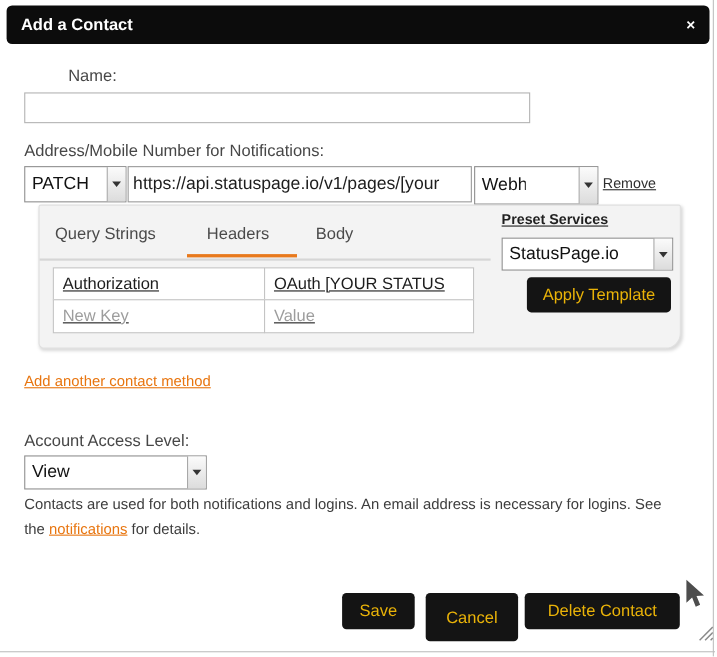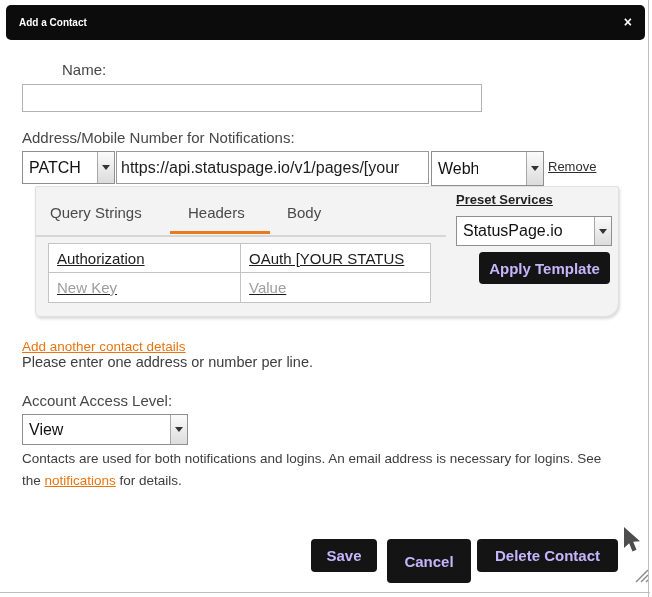--- a/index.html
+++ b/index.html
@@ -1,20 +1,20 @@
 <!DOCTYPE html>
 <html><head>
 <meta charset="utf-8">
 <style>
   html,body{margin:0;padding:0;background:#fff;}
   body{font-family:"Liberation Sans","DejaVu Sans",sans-serif;}
   #dialog{position:relative;width:652px;height:597px;background:#fff;overflow:hidden;}
 
   .titlebar{position:absolute;left:6px;top:5px;width:639px;height:35px;background:#0c0c0c;border-radius:5px;}
-  .titlebar .title{position:absolute;left:13px;top:0;line-height:35px;color:#fff;font-size:10px;font-weight:700;}
+  .titlebar .title{position:absolute;left:13px;top:0;line-height:35px;color:#fff;font-size:15px;font-weight:700;}
   .titlebar .close{position:absolute;right:13px;top:0;line-height:35px;color:#fff;font-size:14px;font-weight:700;cursor:pointer;}
 
   .lbl{position:absolute;font-size:15px;color:#474747;}
 
   .inp{position:absolute;border:1px solid #b3b3b3;background:#fff;font-family:"Liberation Sans",sans-serif;
        font-size:15px;color:#1d1d1d;padding:0 6px;box-sizing:border-box;outline:none;}
   .inp::placeholder{color:#9d9d9d;opacity:1;}
 
   .sel{position:absolute;border:1px solid #8f8f8f;background:#fff;box-sizing:border-box;display:flex;align-items:stretch;cursor:default;}
   .sel .sel-text{flex:1;font-size:16px;color:#111;padding:0 6px;display:flex;align-items:center;white-space:nowrap;overflow:hidden;}
@@ -28,22 +28,22 @@
          border:1px solid #e0e0e0;border-radius:2px 2px 14px 5px;box-shadow:1px 2px 3px rgba(0,0,0,.15);box-sizing:border-box;}
 
   .tab{position:absolute;font-size:15px;color:#4a4a4a;cursor:pointer;}
   .tab-underline{position:absolute;left:170px;top:231px;width:100px;height:3px;background:#e8791c;}
   .tab-divider{position:absolute;left:36px;top:235px;width:410px;height:2px;background:#d6d6d6;}
 
   .cell{border:1px solid #c4c4c4;text-decoration:underline;}
 
   .preset-lbl{position:absolute;left:456px;top:192px;font-size:13px;font-weight:700;text-decoration:underline;color:#1f1f1f;}
 
-  .btn-dark{position:absolute;background:#141414;border:none;border-radius:4px;color:#c4b5fd;
-            font-family:"Liberation Sans",sans-serif;font-size:15px;font-weight:700;cursor:pointer;
+  .btn-dark{position:absolute;background:#141414;border:none;border-radius:4px;color:#eab308;
+            font-family:"Liberation Sans",sans-serif;font-size:15px;font-weight:400;cursor:pointer;
             display:flex;align-items:center;justify-content:center;box-sizing:border-box;}
 
   .note{position:absolute;left:22px;top:448px;width:592px;font-size:13.5px;line-height:21.5px;color:#3d3d3d;}
 
   .edge-right{position:absolute;left:648px;top:0;width:1px;height:597px;background:#bfbfbf;}
   .edge-bottom{position:absolute;left:0;top:592px;width:650px;height:1px;background:#bfbfbf;}
 
   .hint{position:absolute;left:22px;top:354px;font-size:14.5px;color:#3d3d3d;}
   .add-link{position:absolute;left:22px;top:339px;font-size:13.5px;}
 </style>
@@ -95,22 +95,21 @@
 
   <span class="preset-lbl">Preset Services</span>
   <div class="sel" style="left:456px;top:216px;width:156px;height:30px;">
     <span class="sel-text">StatusPage.io</span>
     <span class="sel-btn">
         <i class="tri"></i>
       </span>
   </div>
   <button class="btn-dark" style="left:479px;top:252px;width:131px;height:32px;">Apply Template</button>
 
-  <span class="add-link link-orange">Add another contact details</span>
-  <span class="hint">Please enter one address or number per line.</span>
+  <span class="add-link link-orange">Add another contact method</span>
 
   <span class="lbl" style="left:22px;top:392px;">Account Access Level:</span>
   <div class="sel" style="left:22px;top:414px;width:166px;height:31px;">
     <span class="sel-text">View</span>
     <span class="sel-btn">
         <i class="tri"></i>
       </span>
   </div>
 
   <div class="note"><span>Contacts are used for both notifications and logins. An email address is necessary for logins. See the </span><span class="link-orange">notifications</span><span> for details.</span></div>

